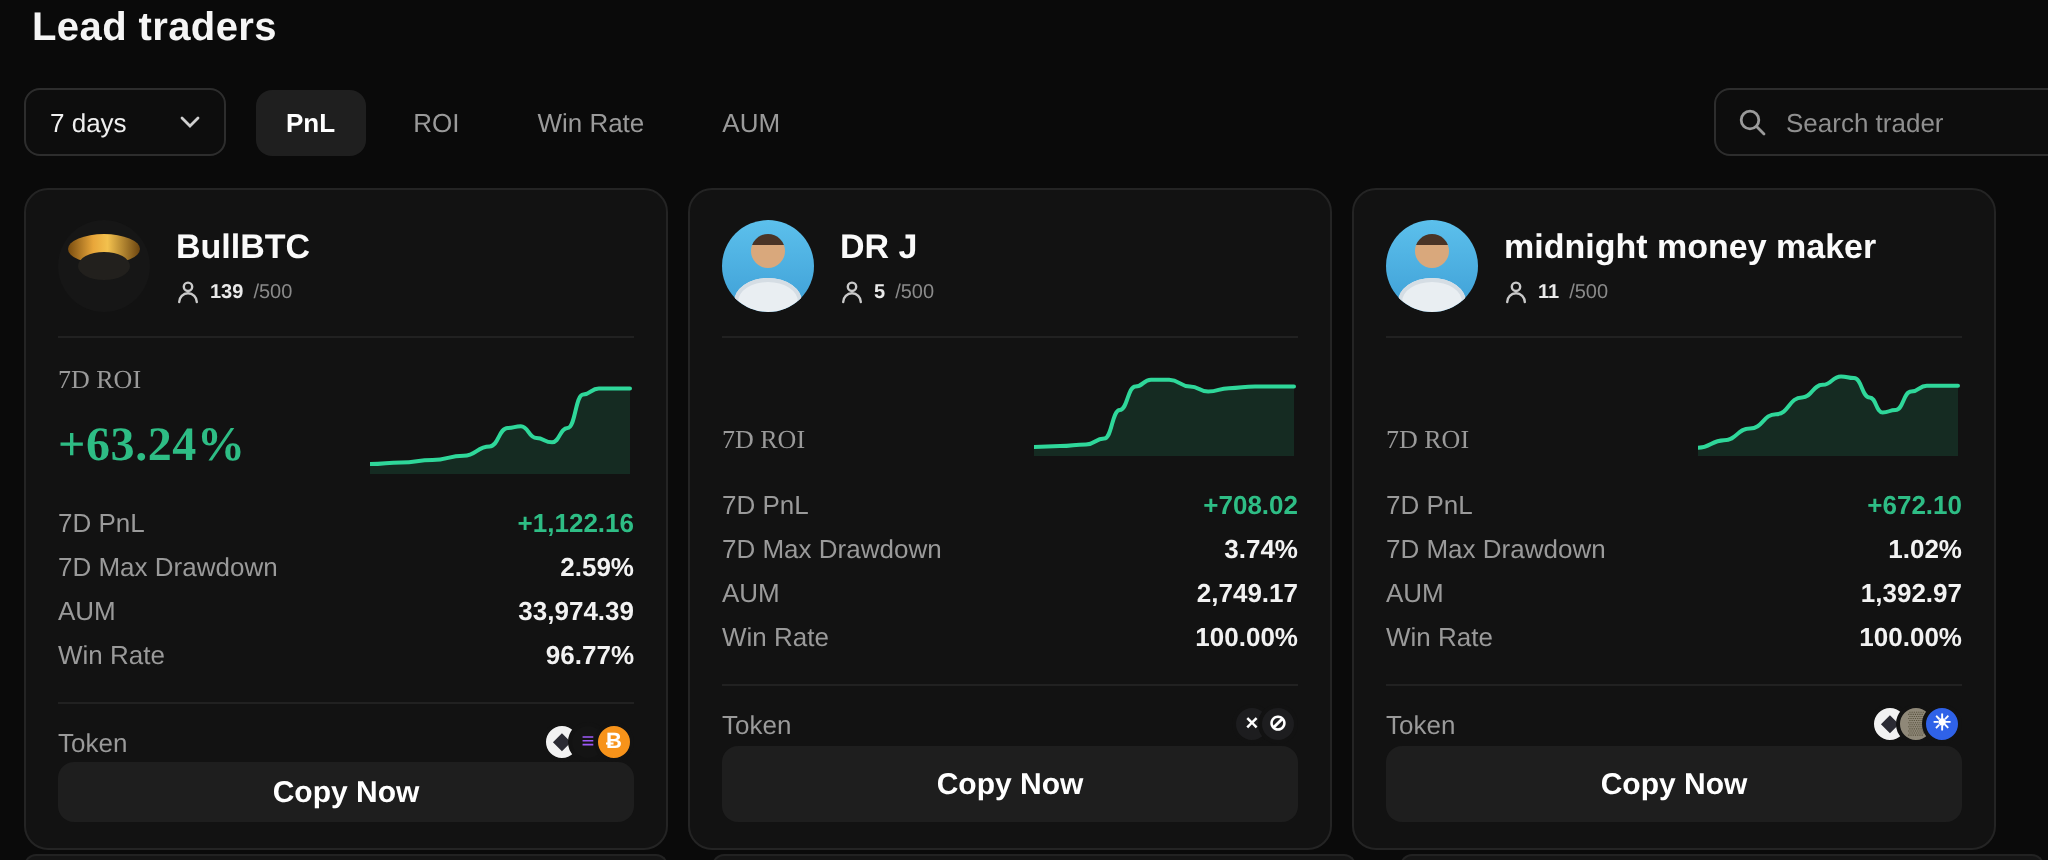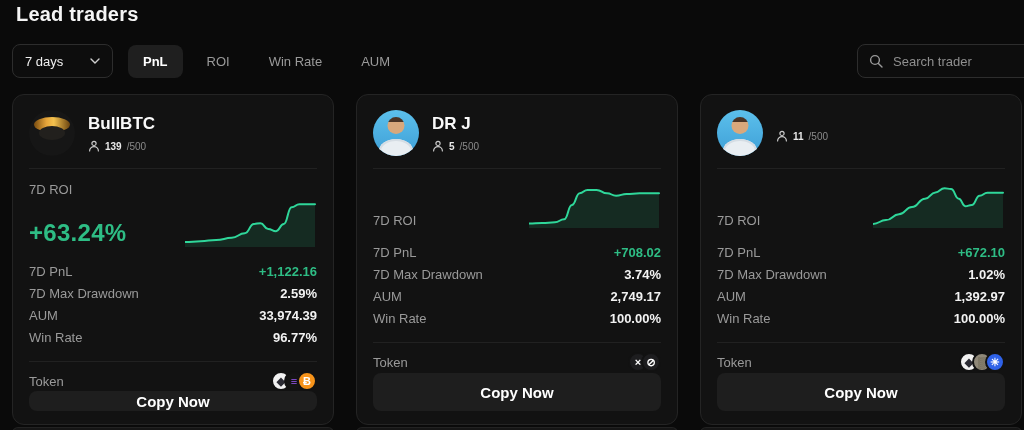--- a/index.html
+++ b/index.html
@@ -17,42 +17,42 @@
     border:1px solid #2d2d2d; border-radius:8px; padding:0 12px; font-size:13px; font-weight:400; color:#f0f0f0; cursor:pointer; background:#0d0d0d; }
   .tabs { display:flex; margin-left:15px; gap:9px; }
   .tab { border:none; background:transparent; color:#9a9a9a; font-size:13px; font-weight:500; padding:9px 15px; border-radius:8px; font-family:inherit; cursor:pointer; }
   .tab.active { background:#1f1f1f; color:#ffffff; font-weight:700; }
   .search { position:absolute; left:845px; top:0; width:200px; height:34px; border:1px solid #2d2d2d; border-radius:8px;
     display:flex; align-items:center; gap:8px; padding:0 11px; background:#0d0d0d; }
   .search input { background:transparent; border:none; outline:none; color:#dddddd; font-size:13px; font-family:inherit; width:140px; }
   .search input::placeholder { color:#8f8f8f; }
 
   
-  .cards { position:absolute; left:12px; top:94px; display:flex; gap:22px;justify-content:space-between; }
+  .cards { position:absolute; left:12px; top:94px; display:flex; gap:10px;justify-content:space-between; }
   .card { width:322px; height:331px; background:#121212; border:1px solid #242424; border-radius:12px;
     padding:15px 16px 13px; display:flex; flex-direction:column; }
   .card-head { display:flex; align-items:center; gap:13px; padding-bottom:12px; border-bottom:1px solid #212121; }
   .avatar { width:46px; height:46px; border-radius:50%; position:relative; overflow:hidden; flex:0 0 46px; cursor:pointer; }
   .avatar--bull { background:#161616; }
   .avatar--bull::before { content:""; position:absolute; left:5px; top:7px; width:36px; height:15px; border-radius:50%;
     background:linear-gradient(90deg,#7a4d10,#e8a63a 35%,#f3c14e 55%,#6b4410); }
   .avatar--bull::after { content:""; position:absolute; left:10px; top:16px; width:26px; height:14px; border-radius:50%; background:#22201d; }
   .avatar--doc { background:linear-gradient(180deg,#5cc0ec,#3e9fd6); }
   .avatar--doc::before { content:""; position:absolute; left:50%; top:7px; transform:translateX(-50%);
     width:17px; height:17px; border-radius:50%; background:linear-gradient(180deg,#4a3426 0 32%,#d9a87c 32%); }
   .avatar--doc::after { content:""; position:absolute; left:50%; bottom:-7px; transform:translateX(-50%);
     width:34px; height:24px; border-radius:50% 50% 0 0; background:#e9eef2; box-shadow:inset 0 0 0 2px #d5dde4; }
   .head-id { display:flex; flex-direction:column; }
   .card-name { font-size:17px; font-weight:700; color:#fafafa; cursor:pointer; }
   .copiers { display:flex; align-items:center; gap:5px; margin-top:6px; font-size:10px; color:#8a8a8a; }
   .copiers b { color:#e9e9e9; font-weight:700; }
 
-  .roi-row { display:flex; justify-content:space-between; align-items:flex-end; padding:13px 0 9px; }
+  .roi-row { display:flex; justify-content:space-between; align-items:flex-end; padding:13px 0 9px;font-family:Liberation Serif, serif; }
   .roi-label { font-size:13px; color:#9a9a9a; }
-  .roi-value { font-size:24px; font-weight:700; color:#2ebd85; margin-top:22px; letter-spacing:.3px; }
+  .roi-value { font-size:24px; font-weight:700; color:#2ebd85; margin-top:12px; letter-spacing:.3px; }
   .spark { width:132px; height:46px; }
 
   .stats { list-style:none; margin:4px 0 0; padding:0; }
   .stats li { display:flex; justify-content:space-between; align-items:center; height:22px; font-size:13px; }
   .stats .sl { color:#9a9a9a; }
   .stats .sv { color:#f2f2f2; font-weight:700; }
   .stats .sv.green { color:#2ebd85; }
 
   .token-row { display:flex; justify-content:space-between; align-items:center; border-top:1px solid #212121; margin-top:13px; padding-top:9px; height:30px; font-size:13px; }
   .token-row .sl { color:#9a9a9a; }
@@ -208,20 +208,21 @@
           <span class="coin" style="background: rgb(29, 29, 31); color: rgb(255, 255, 255);">⊘</span>
         </span>
     </div>
     <button class="copy">Copy Now</button>
   </article>
 
   <article class="card">
     <header class="card-head">
       <div class="avatar avatar--doc"></div>
       <div class="head-id">
+        <div class="card-name">midnight money maker</div>
         <div class="copiers">
           <span class="icon">
             <svg width="12" height="12" viewBox="0 0 12 12">
                 <circle cx="6" cy="3.4" r="2.1" fill="none" stroke="#c9c9c9" stroke-width="1.2"></circle>
                 <path d="M1.6 11 a4.4 4.4 0 0 1 8.8 0" fill="none" stroke="#c9c9c9" stroke-width="1.2" stroke-linecap="round"></path>
               </svg>
           </span>
           <b>11</b>
             <span>/500</span>
         </div>

